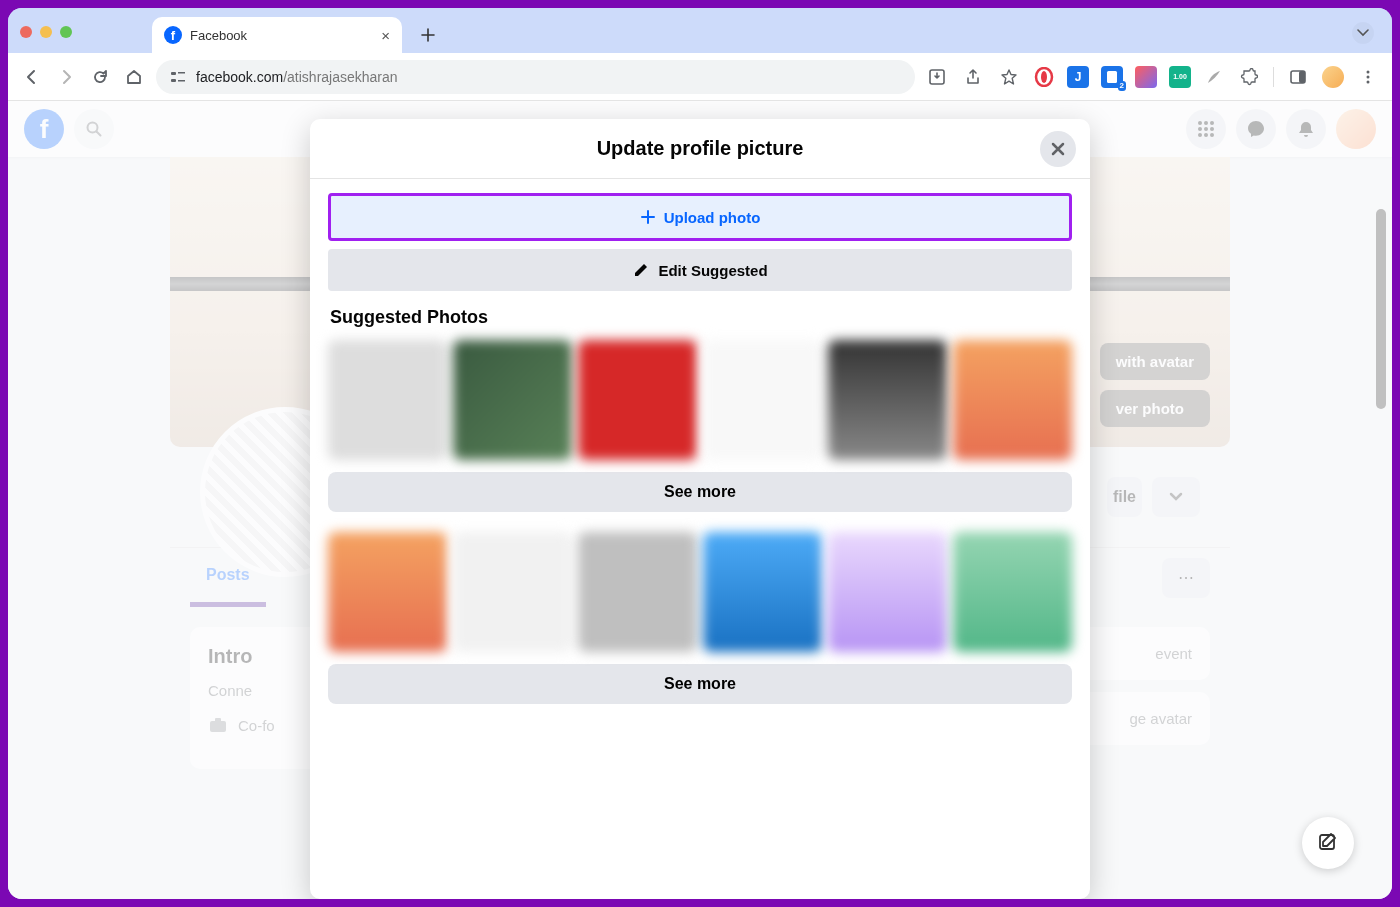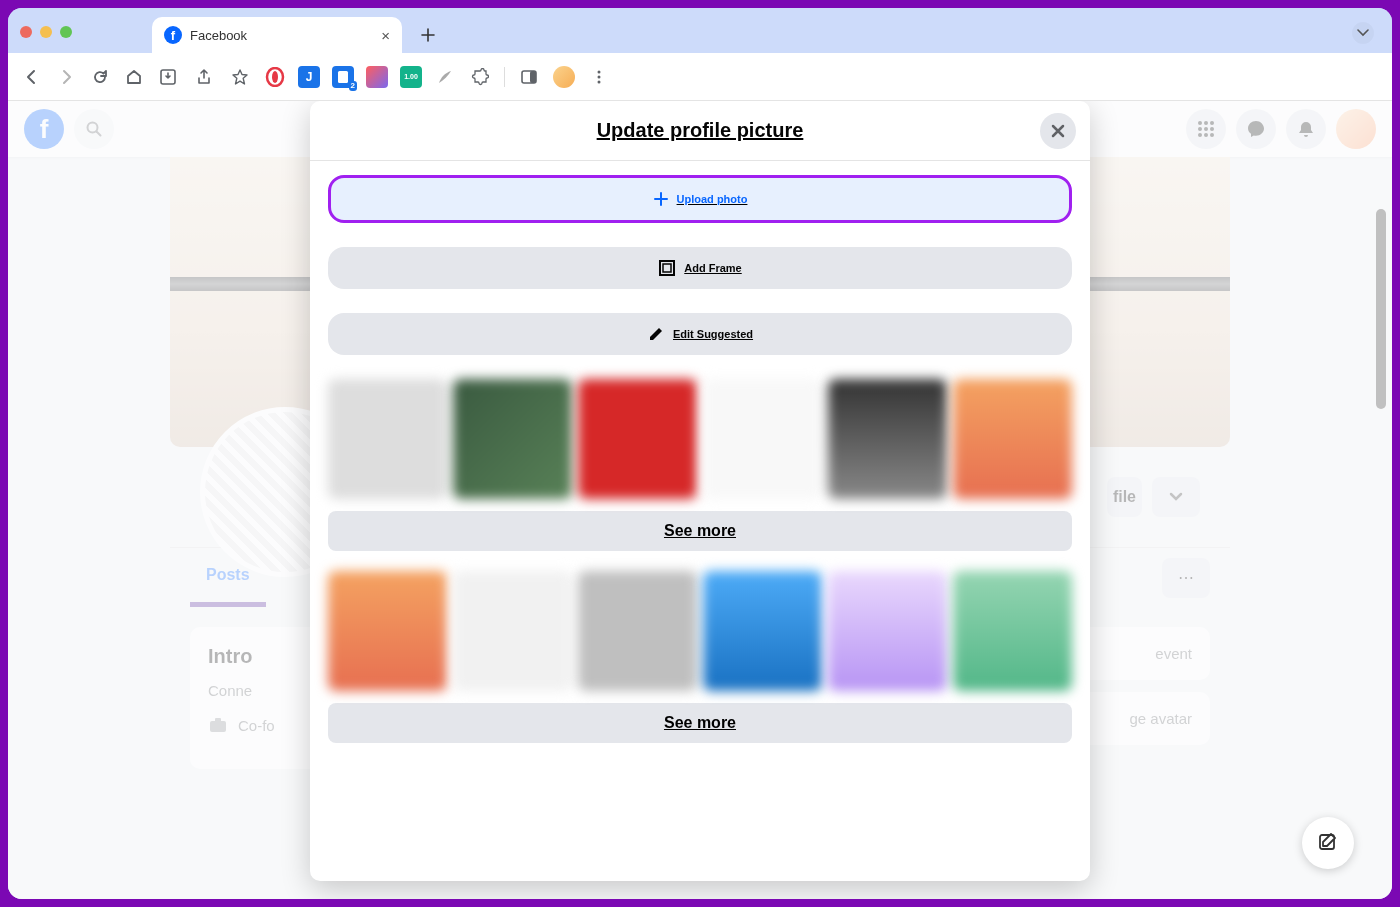--- a/index.html
+++ b/index.html
@@ -47,27 +47,27 @@
 .fb-more-btn { width: 48px; height: 40px; background: #e4e6eb; border-radius: 8px; display:flex; align-items:center; justify-content:center; margin-left: 10px; }
 .fb-tabs { width: 1060px; margin: 30px auto 0; padding: 0 20px; height: 60px; display: flex; align-items: center; justify-content: space-between; border-top: 1px solid #ddd; }
 .fb-tab { padding: 18px 16px; font-weight: 600; color: #0866ff; border-bottom: 5px solid #4c1d95; }
 .fb-body { width: 1060px; margin: 20px auto; display: flex; gap: 16px; padding: 0 20px; }
 .fb-intro-card { width: 420px; background: #fff; border-radius: 10px; padding: 18px; }
 .fb-intro-title { font-size: 20px; font-weight: 700; margin-bottom: 14px; }
 .fb-intro-item { display: flex; align-items: center; gap: 10px; color: #65676b; font-size: 15px; margin-bottom: 16px; }
 .fb-right-col { flex:1; }
 .fb-event-row { background:#fff; border-radius:10px; padding:18px; display:flex; align-items:center; justify-content: flex-end; color:#65676b; font-size:15px; margin-bottom:12px;}
 
-.modal-backdrop { position: absolute; inset: 0; display: flex; justify-content: center; align-items: flex-start; text-decoration: underline; }
+.modal-backdrop { position: absolute; inset: 0; display: flex; justify-content: center; align-items: flex-end; }
 .modal { width: 780px; background: #fff; border-radius: 10px; margin-top: 0; box-shadow: 0 8px 30px rgba(0,0,0,0.2); position: relative; height: 780px; overflow: hidden; }
 .modal-header { height: 60px; display: flex; align-items: center; justify-content: center; border-bottom: 1px solid #e4e4e4; position: relative; }
 .modal-title { font-size: 20px; font-weight: 700; color: #050505; }
 .modal-close { position: absolute; right: 14px; top: 12px; width: 36px; height: 36px; border-radius: 50%; background: #e4e6eb; display: flex; align-items: center; justify-content: center; color: #606266; cursor: pointer; }
 .modal-body { padding: 14px 18px; overflow-y: auto; height: calc(100% - 60px); }
-.action-btn { width: 100%; height: 42px; border-radius: 16px; background: #e4e6eb; display: flex; align-items: center; justify-content: center; gap: 8px; font-weight: 600; font-size: 11px; color: #050505; margin-bottom: 24px; cursor: pointer; }
+.action-btn { width: 100%; height: 42px; border-radius: 4px; background: #e4e6eb; display: flex; align-items: center; justify-content: center; gap: 8px; font-weight: 600; font-size: 15px; color: #050505; margin-bottom: 8px; cursor: pointer; }
 .action-btn.upload { background: #e7f0fe; color: #0866ff; border: 3px solid #a020f0; height: 48px; }
 .section-title { font-size: 18px; font-weight: 700; margin: 16px 2px 12px; color: #050505; }
 .photo-row { display: flex; gap: 6px; margin-bottom: 12px; }
 .photo-thumb { width: 120px; height: 120px; background: #ccc; border-radius: 8px; filter: blur(6px); }
 .see-more-btn { width: 100%; height: 40px; border-radius: 8px; background: #e4e6eb; display: flex; align-items: center; justify-content: center; font-weight: 600; font-size: 16px; cursor: pointer; margin-bottom: 20px;}
 .compose-btn { position: absolute; right: 38px; bottom: 30px; width: 52px; height: 52px; border-radius: 50%; background: #fff; box-shadow: 0 2px 10px rgba(0,0,0,0.18); display:flex; align-items:center; justify-content:center; color:#333; }
 .scrollbar { position:absolute; right:6px; top:108px; width:10px; height:200px; background:#c0c0c0; border-radius:5px;}
 svg { display: block; }
 .addr-dim { color:#777; }
 .ext-badge { position:absolute; bottom:-3px; right:-3px; background:#1a73e8; color:#fff; font-size:8px; border-radius:3px; padding:0 2px; line-height:10px;}
@@ -115,20 +115,29 @@
     <div class="nav-btn">
           <svg width="18" height="18" viewBox="0 0 18 18">
             <path d="M14 9a5 5 0 11-1.5-3.5L15 3v5h-5" stroke="#5f6368" stroke-width="1.8" fill="none" stroke-linecap="round" stroke-linejoin="round"></path>
           </svg>
         </div>
     <div class="nav-btn">
           <svg width="18" height="18" viewBox="0 0 18 18">
             <path d="M3 8l6-5 6 5v7H3z" stroke="#5f6368" stroke-width="1.8" fill="none" stroke-linejoin="round"></path>
           </svg>
         </div>
+    <div class="address-bar">
+      <svg width="16" height="16" viewBox="0 0 16 16">
+            <rect x="1" y="3" width="5" height="3" rx="1" fill="#5f6368"></rect>
+            <rect x="1" y="10" width="5" height="3" rx="1" fill="#5f6368"></rect>
+            <rect x="8" y="3" width="7" height="1.5" fill="#5f6368"></rect>
+            <rect x="8" y="11" width="7" height="1.5" fill="#5f6368"></rect>
+          </svg>
+      <span><span>facebook.com</span><span class="addr-dim">/atishrajasekharan</span></span>
+    </div>
     <div class="ext-icons">
       <div class="nav-btn">
             <svg width="18" height="18" viewBox="0 0 18 18">
               <rect x="2" y="2" width="14" height="14" rx="2" stroke="#5f6368" stroke-width="1.6" fill="none"></rect>
               <path d="M9 5v5m0 0l-2-2m2 2l2-2" stroke="#5f6368" stroke-width="1.6" fill="none" stroke-linecap="round"></path>
             </svg>
           </div>
       <div class="nav-btn">
             <svg width="18" height="18" viewBox="0 0 18 18">
               <path d="M9 2v8M6 5l3-3 3 3M4 10v5h10v-5" stroke="#5f6368" stroke-width="1.6" fill="none" stroke-linecap="round" stroke-linejoin="round"></path>
@@ -219,20 +228,24 @@
           <div class="fb-circle-btn">
                 <svg width="20" height="20" viewBox="0 0 20 20">
                   <path d="M10 3a5 5 0 00-5 5v3l-2 3h14l-2-3V8a5 5 0 00-5-5zM8 16a2 2 0 004 0" fill="#050505"></path>
                 </svg>
               </div>
           <div class="fb-avatar-sm"></div>
         </div>
       </div>
       <div class="fb-cover">
         <div class="fb-cover-line"></div>
+        <div class="fb-cover-btns">
+          <div class="fb-cover-btn">with avatar</div>
+          <div class="fb-cover-btn">ver photo</div>
+        </div>
       </div>
       <div class="fb-profile-area">
         <div class="fb-profile-pic">
               <div class="fb-profile-pic-inner"></div>
             </div>
         <div class="fb-profile-info">
           <div>
             <div class="fb-name-blur"></div>
           </div>
           <div style="display:flex">
@@ -290,32 +303,26 @@
         </div>
         <div class="modal-body">
           <div class="action-btn upload">
             <svg width="16" height="16" viewBox="0 0 16 16">
                   <path d="M8 2v12M2 8h12" stroke="#0866ff" stroke-width="2" stroke-linecap="round"></path>
                 </svg>
             <span>Upload photo</span>
           </div>
           <div class="action-btn">
             <svg width="18" height="18" viewBox="0 0 18 18">
-                  <rect x="2" y="2" width="14" height="14" stroke="#050505" stroke-width="2" fill="none"></rect>
-                  <rect x="5" y="5" width="8" height="8" stroke="#050505" stroke-width="1.5" fill="none"></rect>
-                </svg>
-            <span>Add Frame</span>
-          </div>
-          <div class="action-btn">
-            <svg width="18" height="18" viewBox="0 0 18 18">
                   <path d="M12 3l3 3L6 15H3v-3z" fill="#050505"></path>
                 </svg>
             <span>Edit Suggested</span>
           </div>
 
+          <div class="section-title">Suggested Photos</div>
           <div class="photo-row">
             <div class="photo-thumb" style="background:#ddd"></div>
             <div class="photo-thumb" style="background:linear-gradient(135deg,#3a5a40,#588157)"></div>
             <div class="photo-thumb" style="background:#d62828"></div>
             <div class="photo-thumb" style="background:#f8f8f8"></div>
             <div class="photo-thumb" style="background:linear-gradient(#333,#888)"></div>
             <div class="photo-thumb" style="background:linear-gradient(#f4a261,#e76f51)"></div>
           </div>
           <div class="see-more-btn">See more</div>
 

